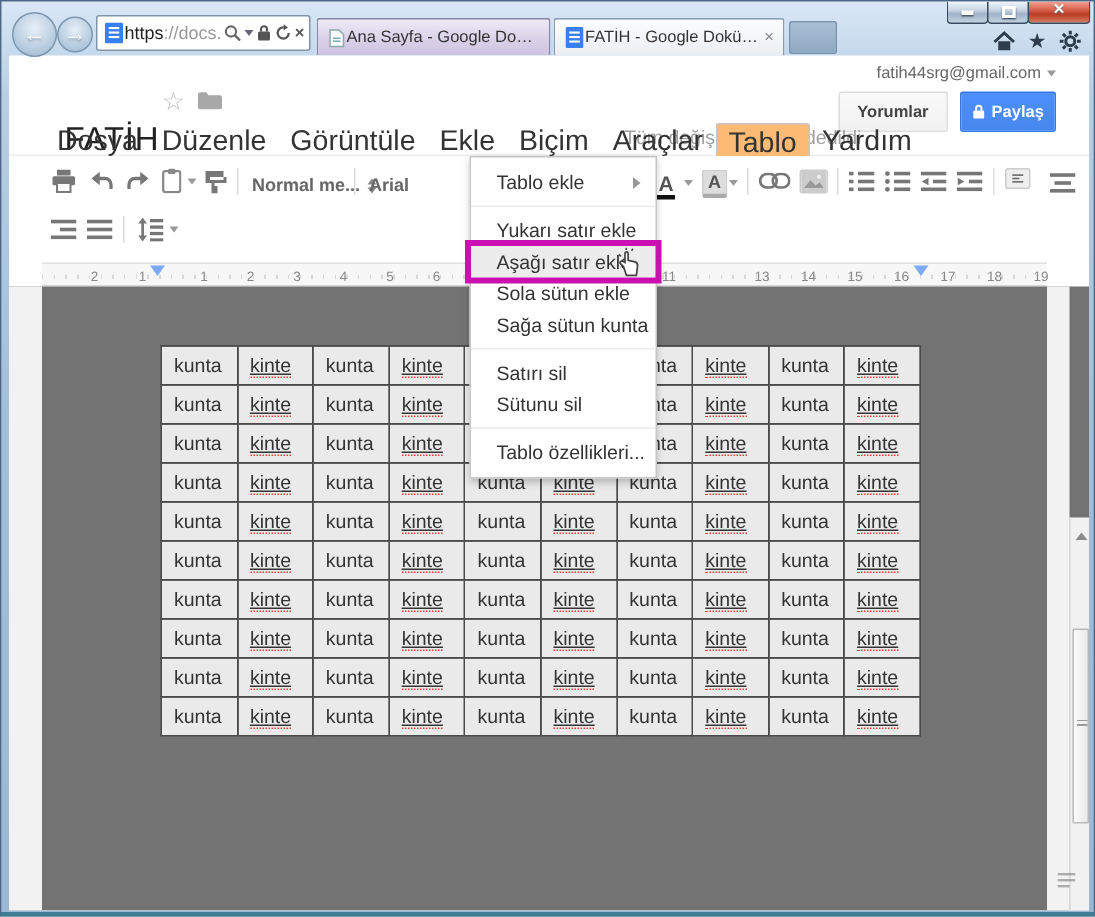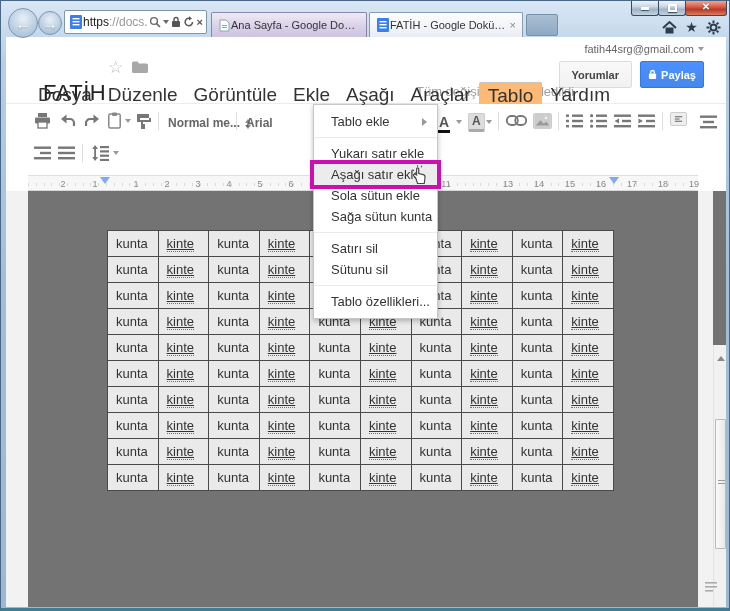--- a/index.html
+++ b/index.html
@@ -215,21 +215,21 @@
           <path d="M3 5 V3.5 a2 2 0 0 1 4 0 V5" fill="none" stroke="#fff" stroke-width="1.5"></path>
         </svg>
       <span>Paylaş</span>
     </button>
 
     <div id="menubar">
         <span class="menubar-item">Dosya</span>
         <span class="menubar-item">Düzenle</span>
         <span class="menubar-item">Görüntüle</span>
         <span class="menubar-item">Ekle</span>
-        <span class="menubar-item">Aşağı</span>
+        <span class="menubar-item">Biçim</span>
         <span class="menubar-item">Araçlar</span>
         <span class="menubar-item open">Tablo</span>
         <span class="menubar-item">Yardım</span>
       </div>
     <div id="save-status">Tüm değişiklikler kaydedildi</div>
 
     <div id="toolbar">
       <div class="row" id="row1">
         <svg class="t-ic" style="left:28px;top:7px" width="17" height="16" viewBox="0 0 17 16">
             <rect x="4" y="0" width="9" height="4" fill="#777"></rect>

